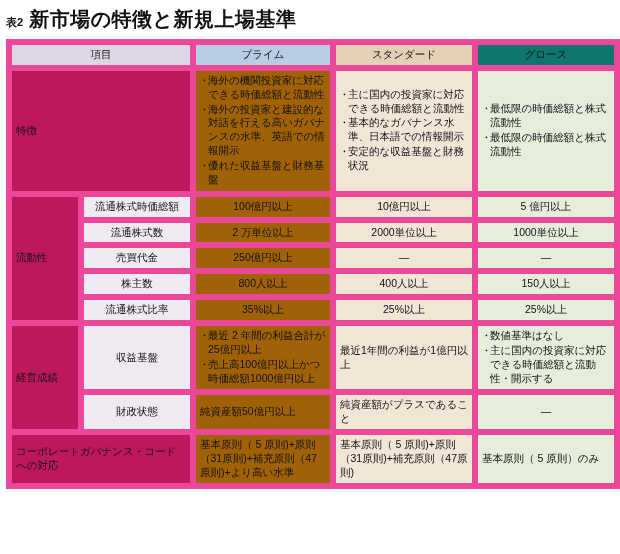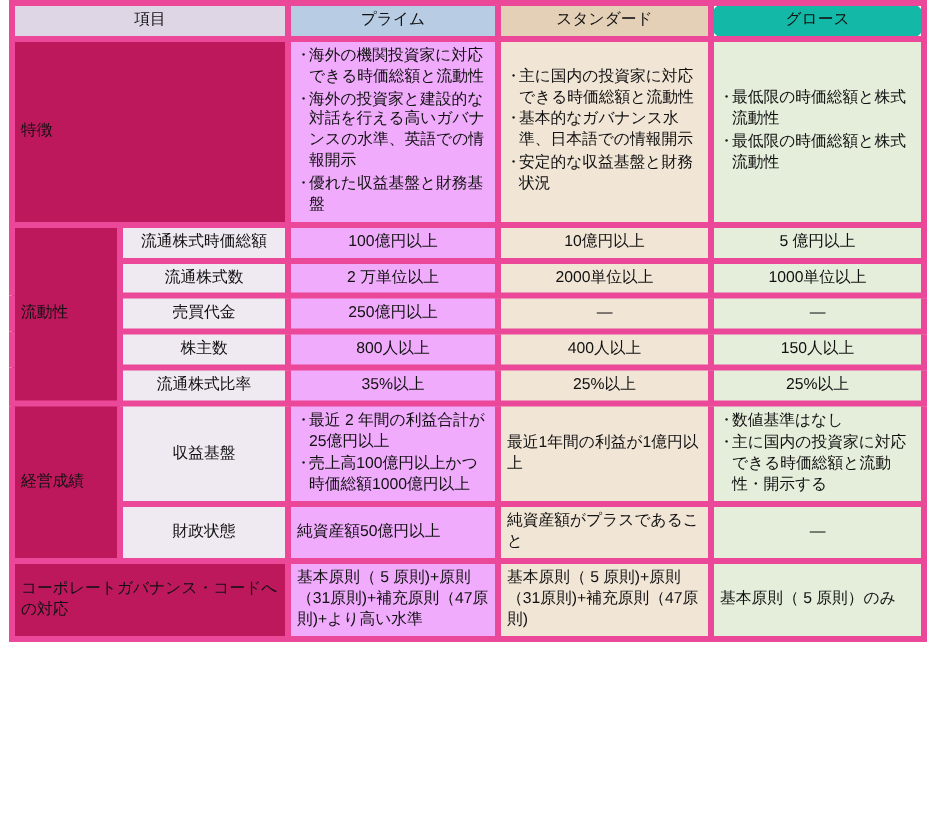--- a/index.html
+++ b/index.html
@@ -33,43 +33,43 @@
     font-weight: bold;
     letter-spacing: 0.5px;
   }
   table.tbl {
     border-collapse: collapse;
     width: 608px;
     margin: 0 6px;
     table-layout: fixed;
   }
   table.tbl td, table.tbl th {
-    border: 4px solid #ec4899;
+    border: 6px solid #ec4899;
     vertical-align: middle;
     font-size: 10.5px;
     line-height: 1.32;
     padding: 3px 4px;
   }
   
   .hdr {
     text-align: center;
     font-weight: normal;
     font-size: 11.5px;
     height: 22px;
     padding: 2px 2px;
   }
   .hdr-item   { background: #ded6e4; }
   .hdr-prime  { background: #b8cce4; }
   .hdr-std    { background: #e3d0b7; }
-  .hdr-growth { background: #14b8a6; border-radius: 10px; }
+  .hdr-growth { background: #0f766e; border-radius: 10px; }
 
   
   .c-row-label { background: #be185d; text-align: left; }
   .c-sub-label { background: #efeaf2; text-align: center; }
-  .c-prime     { background: #f0abfc; }
+  .c-prime     { background: #a16207; }
   .c-std       { background: #f1e5d6; }
   .c-growth    { background: #e4eedb; }
 
   .ctr { text-align: center; }
   ul.bl {
     margin: 0; padding: 0; list-style: none;
   }
   ul.bl li {
     position: relative;
     padding-left: 8px;
@@ -90,20 +90,24 @@
     padding: 4px 0 0 8px;
   }
   .vmid { vertical-align: middle; }
   .vtop { vertical-align: top; }
 </style>
 </head>
 <body>
 
 <div id="page">
 
+  <div class="title-row">
+    <span class="title-label">表2</span>
+    <span class="title-main">新市場の特徴と新規上場基準</span>
+  </div>
 
   <table class="tbl">
     <colgroup>
       <col style="width:72px">
       <col style="width:112px">
       <col style="width:140px">
       <col style="width:142px">
       <col style="width:142px">
     </colgroup>
     <thead>

